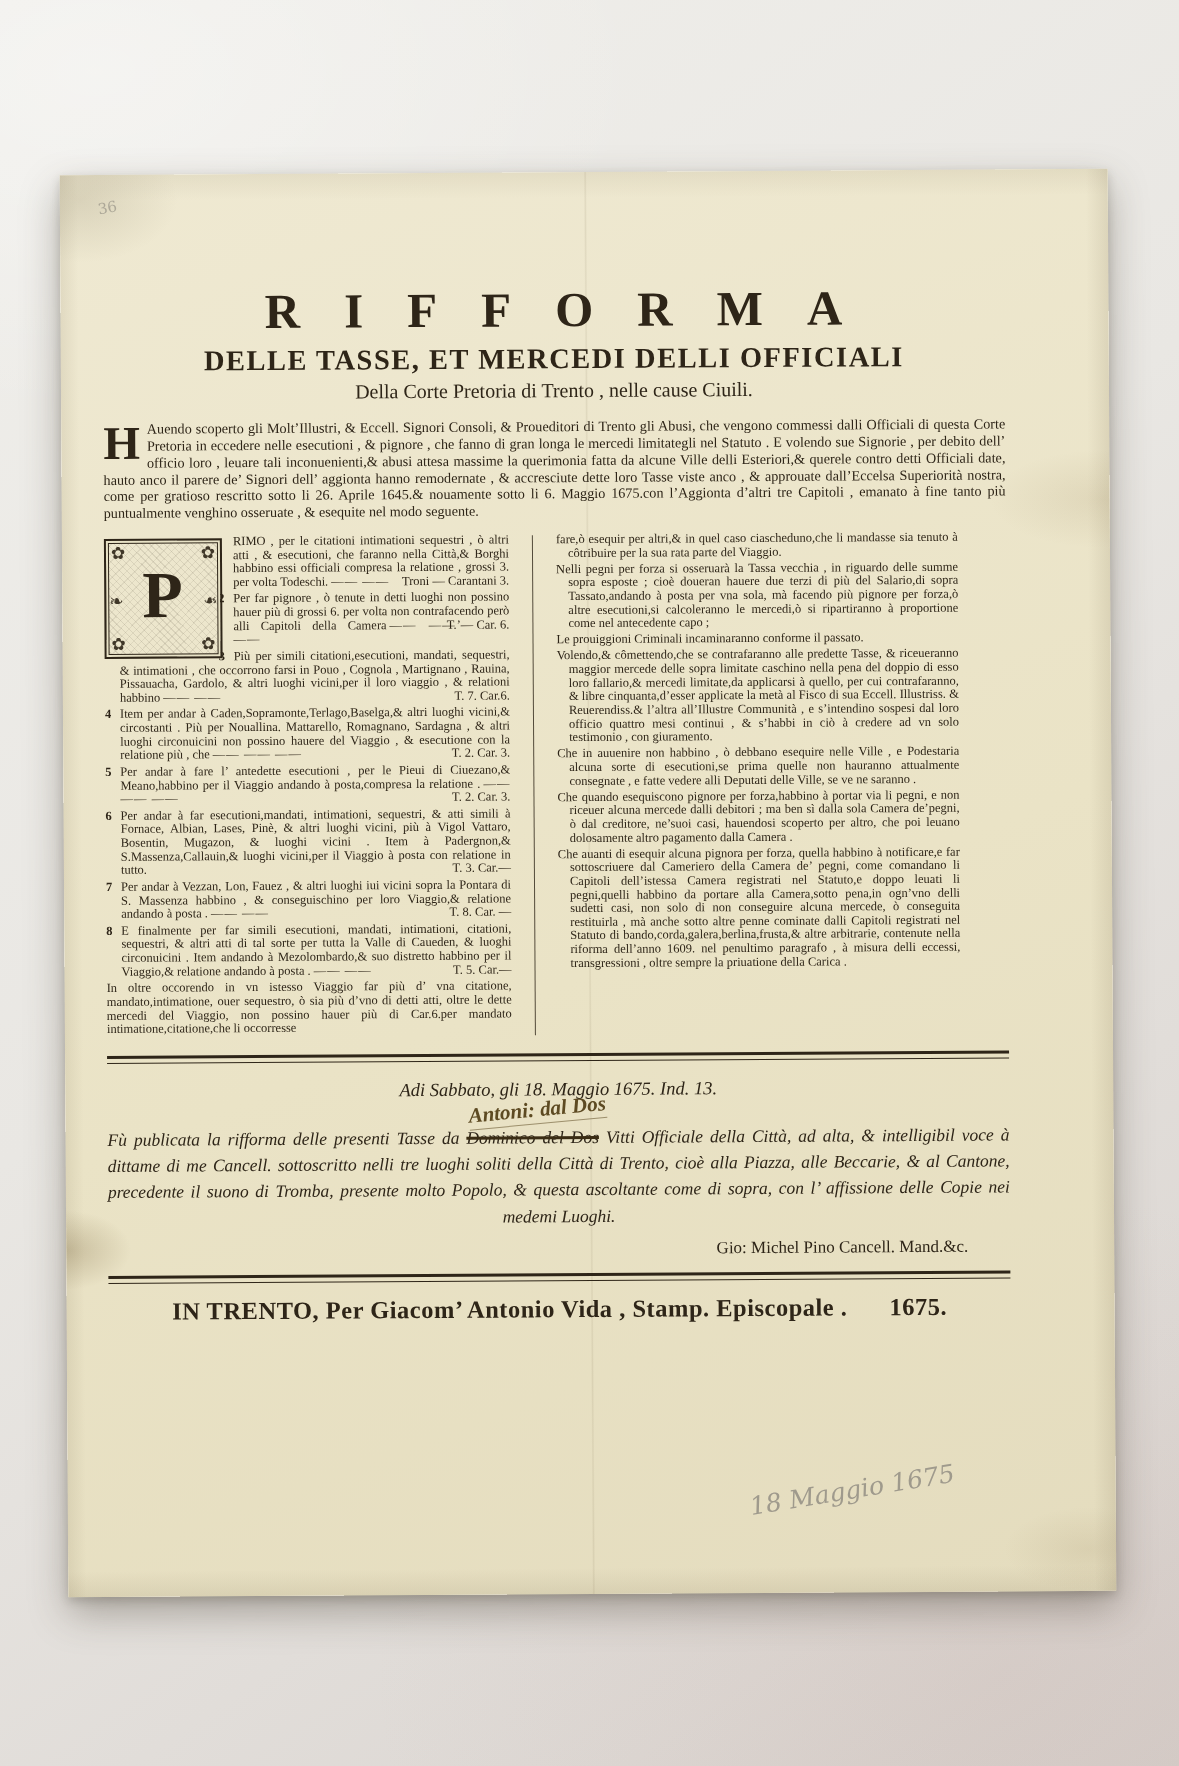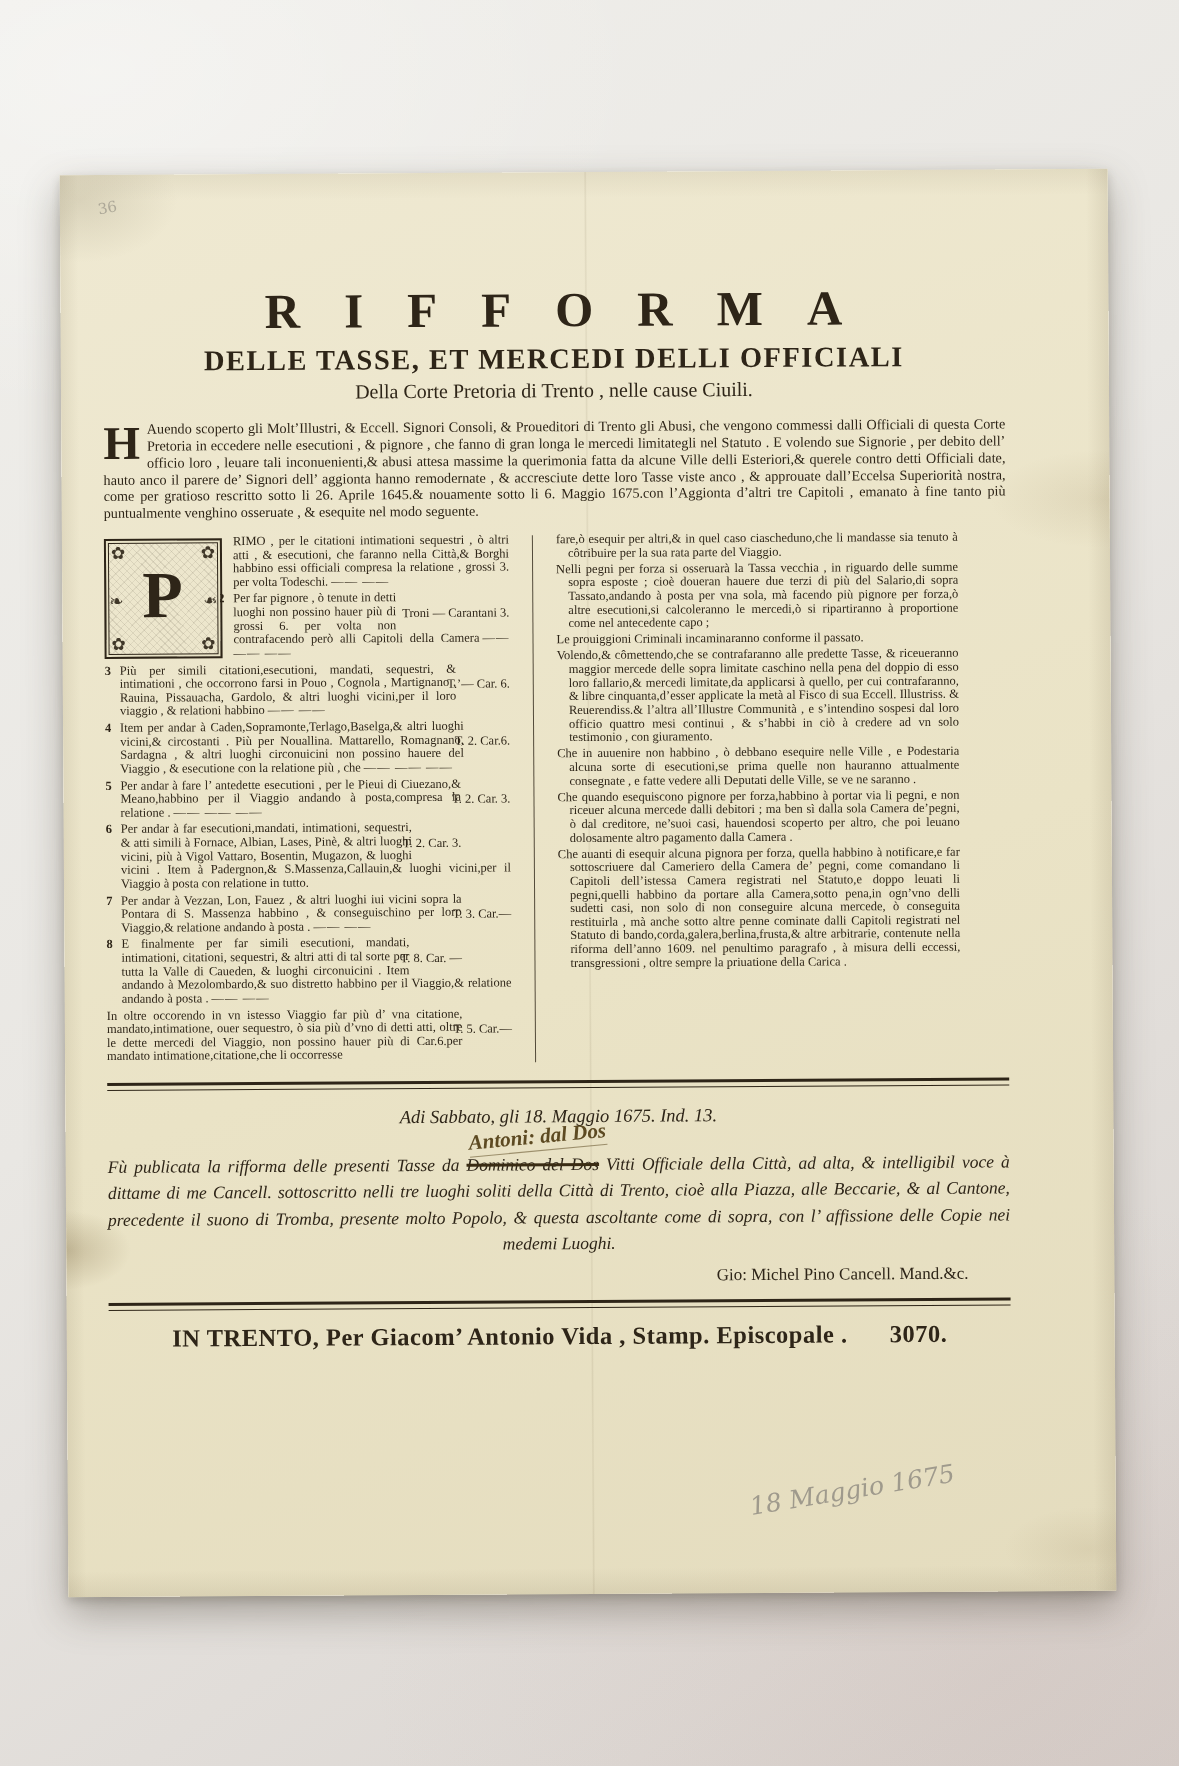--- a/index.html
+++ b/index.html
@@ -49,21 +49,21 @@
     float:left;font-size:47px;line-height:.82;font-weight:600;padding:3px 7px 0 0;
   }
   .columns{display:flex;margin-top:14px;}
   .col{text-align:justify;font-size:12.5px;line-height:1.09;}
   .col.left{width:405px;}
   .col.right{width:402px;}
   .divider{width:1px;background:rgba(46,37,24,.8);margin:2px 23px 2px 23px;}
   .art{margin:0 0 3px 0;}
   .art.hang{padding-left:15px;text-indent:-15px;}
   .marker{display:inline-block;width:15px;text-indent:0;font-weight:600;}
-  .tariff{float:right;padding-left:6px;margin-top:32px;}
+  .tariff{float:right;padding-left:6px;}
   .leader{letter-spacing:1px;margin:0 3px;opacity:.9;}
   .rart{margin:0 0 2.5px 0;padding-left:12px;text-indent:-12px;}
   .woodcut{
     position:relative;float:left;width:114px;height:116px;margin:3px 11px 3px 0;
     border:2.5px solid #2e2518;
     box-shadow:inset 0 0 0 2px #e8e2c6, inset 0 0 0 3px #2e2518;
     background:
       repeating-linear-gradient(45deg, rgba(46,37,24,.10) 0 1px, transparent 1px 5px),
       repeating-linear-gradient(-45deg, rgba(46,37,24,.08) 0 1px, transparent 1px 6px);
   }
@@ -131,21 +131,21 @@
             <span class="orn tl">✿</span>
             <span class="orn tr">✿</span>
             <span class="orn bl">✿</span>
             <span class="orn br">✿</span>
             <span class="orn ml">❧</span>
             <span class="orn mr">❧</span>
             <span class="wletter">P</span>
           </div>
           <p class="art"><span class="atext">RIMO , per le citationi intimationi sequestri , ò altri atti , &amp; esecutioni, che faranno nella Città,&amp; Borghi habbino essi officiali compresa la relatione , grossi 3. per volta Todeschi.</span><span class="tariff">Troni — Carantani 3.</span><span class="leader">—— ——</span></p>
           <p class="art hang"><span class="marker">2</span><span class="atext">Per far pignore , ò tenute in detti luoghi non possino hauer più di grossi 6. per volta non contrafacendo però alli Capitoli della Camera</span><span class="tariff">T.’— Car. 6.</span><span class="leader">—— —— ——</span></p>
-          <p class="art hang"><span class="marker">3</span><span class="atext">Più per simili citationi,esecutioni, mandati, sequestri, &amp; intimationi , che occorrono farsi in Pouo , Cognola , Martignano , Rauina, Pissauacha, Gardolo, &amp; altri luoghi vicini,per il loro viaggio , &amp; relationi habbino</span><span class="tariff">T. 2. Car.6.</span><span class="leader">—— ——</span></p>
+          <p class="art hang"><span class="marker">3</span><span class="atext">Più per simili citationi,esecutioni, mandati, sequestri, &amp; intimationi , che occorrono farsi in Pouo , Cognola , Martignano , Rauina, Pissauacha, Gardolo, &amp; altri luoghi vicini,per il loro viaggio , &amp; relationi habbino</span><span class="tariff">T. 7. Car.6.</span><span class="leader">—— ——</span></p>
           <p class="art hang"><span class="marker">4</span><span class="atext">Item per andar à Caden,Sopramonte,Terlago,Baselga,&amp; altri luoghi vicini,&amp; circostanti . Più per Nouallina. Mattarello, Romagnano, Sardagna , &amp; altri luoghi circonuicini non possino hauere del Viaggio , &amp; esecutione con la relatione più , che</span><span class="tariff">T. 2. Car. 3.</span><span class="leader">—— —— ——</span></p>
           <p class="art hang"><span class="marker">5</span><span class="atext">Per andar à fare l’ antedette esecutioni , per le Pieui di Ciuezano,&amp; Meano,habbino per il Viaggio andando à posta,compresa la relatione .</span><span class="tariff">T. 2. Car. 3.</span><span class="leader">—— —— ——</span></p>
           <p class="art hang"><span class="marker">6</span><span class="atext">Per andar à far esecutioni,mandati, intimationi, sequestri, &amp; atti simili à Fornace, Albian, Lases, Pinè, &amp; altri luoghi vicini, più à Vigol Vattaro, Bosentin, Mugazon, &amp; luoghi vicini . Item à Padergnon,&amp; S.Massenza,Callauin,&amp; luoghi vicini,per il Viaggio à posta con relatione in tutto.</span><span class="tariff">T. 3. Car.—</span></p>
           <p class="art hang"><span class="marker">7</span><span class="atext">Per andar à Vezzan, Lon, Fauez , &amp; altri luoghi iui vicini sopra la Pontara di S. Massenza habbino , &amp; conseguischino per loro Viaggio,&amp; relatione andando à posta .</span><span class="tariff">T. 8. Car. —</span><span class="leader">—— ——</span></p>
           <p class="art hang"><span class="marker">8</span><span class="atext">E finalmente per far simili esecutioni, mandati, intimationi, citationi, sequestri, &amp; altri atti di tal sorte per tutta la Valle di Caueden, &amp; luoghi circonuicini . Item andando à Mezolombardo,&amp; suo distretto habbino per il Viaggio,&amp; relatione andando à posta .</span><span class="tariff">T. 5. Car.—</span><span class="leader">—— ——</span></p>
           <p class="art"><span class="atext">In oltre occorendo in vn istesso Viaggio far più d’ vna citatione, mandato,intimatione, ouer sequestro, ò sia più d’vno di detti atti, oltre le dette mercedi del Viaggio, non possino hauer più di Car.6.per mandato intimatione,citatione,che li occorresse</span></p>
         </div>
       <div class="divider"></div>
       <div class="col right">
           <p class="rart">fare,ò esequir per altri,&amp; in quel caso ciascheduno,che li mandasse sia tenuto à côtribuire per la sua rata parte del Viaggio.</p>
@@ -163,18 +163,18 @@
     <div class="colophon">
       <p class="dateline">Adi Sabbato, gli 18. Maggio 1675. Ind. 13.</p>
       <div class="handwritten">Antoni: dal Dos</div>
       <p class="pub"><span>Fù publicata la rifforma delle presenti Tasse da </span><span class="struck">Dominico del Dos</span><span> Vitti Officiale della Città, ad alta, &amp; intelligibil voce à dittame di me Cancell. sottoscritto nelli tre luoghi soliti della Città di Trento, cioè alla Piazza, alle Beccarie, &amp; al Cantone, precedente il suono di Tromba, presente molto Popolo, &amp; questa ascoltante come di sopra, con l’ affissione delle Copie nei medemi Luoghi.</span></p>
       <p class="sig">Gio: Michel Pino Cancell. Mand.&amp;c.</p>
     </div>
 
     <div class="rule bottom"></div>
 
     <p class="imprint">
-      <span>IN TRENTO, Per Giacom’ Antonio Vida , Stamp. Episcopale .</span><span class="year">3070.</span>
+      <span>IN TRENTO, Per Giacom’ Antonio Vida , Stamp. Episcopale .</span><span class="year">1675.</span>
     </p>
   </div>
 
   <div class="pencil bottomnote">18 Maggio 1675</div>
 </div>
 
 </body></html>

